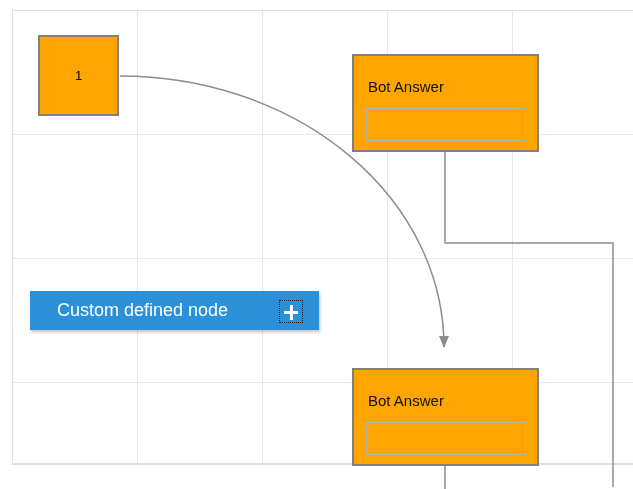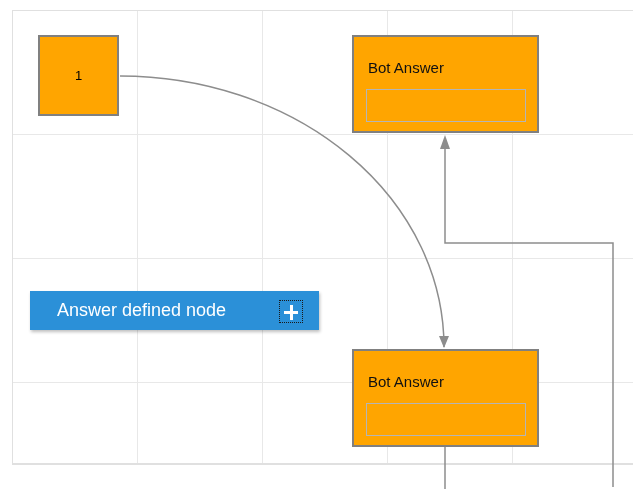--- a/index.html
+++ b/index.html
@@ -18,21 +18,21 @@
     background-repeat:repeat-x, repeat-y;
   }
   .connector-layer{position:absolute;left:0;top:0;width:633px;height:489px;}
   
   .node{position:absolute;box-sizing:border-box;background:#FFA500;border:2px solid #808080;}
   .node-1{
     left:38px;top:35px;width:81px;height:81px;
     display:flex;align-items:center;justify-content:center;
     font-size:13px;color:#000;
   }
-  .bot-node{left:352px;width:187px;height:98px;}
+  .bot-node{left:352px;width:187px;height:98px;margin-top:19px;}
   .bot-node.top{top:35px;}
   .bot-node.bottom{top:349px;}
   .bot-title{
     position:absolute;left:14px;top:22px;font-size:15px;color:#111;
     white-space:nowrap;
   }
   .bot-input{
     position:absolute;left:12px;top:52px;width:160px;height:33px;
     border:1px solid #b5b5b5;background:transparent;box-sizing:border-box;
   }
@@ -79,20 +79,20 @@
     <span class="bot-title">Bot Answer</span>
     <div class="bot-input"></div>
   </div>
 
   <div class="node bot-node bottom">
     <span class="bot-title">Bot Answer</span>
     <div class="bot-input"></div>
   </div>
 
   <div class="palette-btn">
-    <span class="palette-label">Answer defined node</span>
+    <span class="palette-label">Custom defined node</span>
     <span class="plus-box">
       <span class="h"></span>
       <span class="v"></span>
     </span>
   </div>
 
 </div>
 
 </body></html>

